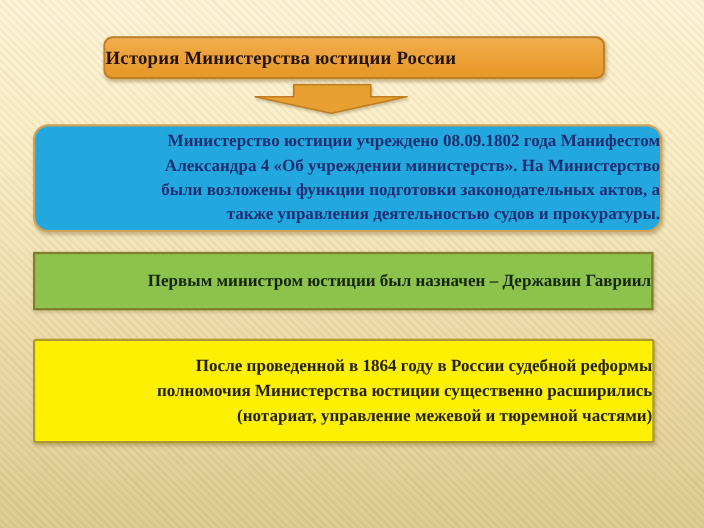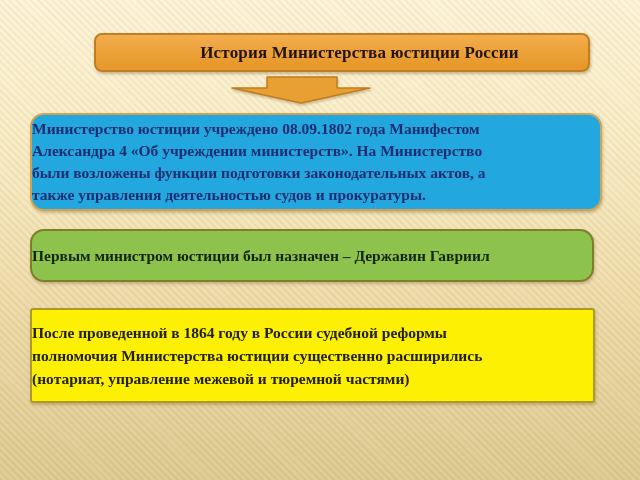--- a/index.html
+++ b/index.html
@@ -15,62 +15,61 @@
       repeating-linear-gradient(45deg,
         rgba(150,110,42,0.07) 0px, rgba(150,110,42,0.07) 2px,
         rgba(255,250,232,0.07) 2px, rgba(255,250,232,0.07) 5px),
       linear-gradient(180deg,
         var(--background_top, #fdf3d8) 0%,
         #f8ecc4 30%, #ecd9a6 65%,
         var(--background_bottom, #dcc88f) 100%);
   }
   .title-box {
     position: absolute;
-    left: 94px; top: 33px; width: 496px; height: 39px;
+    left: 94px; top: 33px; width: 456px; height: 39px;
     box-sizing: border-box;
     background: linear-gradient(180deg, #f3ad4d 0%, var(--title_fill, #e7992b) 85%);
     border: 2px solid var(--title_border, #bf7e21);
     border-radius: 8px;
-    display: flex; align-items: center; justify-content: center;
+    display: flex; align-items: center; justify-content: flex-start;
     box-shadow: 1px 2px 3px rgba(110, 80, 30, 0.35);
-    padding-left: 35px;
   }
   .title-text {
     font-size: 17px; font-weight: bold;
     color: var(--title_text, #23130a);
     letter-spacing: 0.2px;
     white-space: nowrap;
   }
   .arrow {
     position: absolute;
     left: 231px; top: 76px; width: 140px; height: 28px;
     filter: drop-shadow(1px 2px 1px rgba(110, 80, 30, 0.3));
   }
   .info-box {
     position: absolute;
     box-sizing: border-box;
     display: flex; flex-direction: column;
-    align-items: flex-start; justify-content: center;
+    align-items: flex-end; justify-content: center;
     text-align: center;
     font-weight: bold; font-size: 15.5px; line-height: 22px;
     box-shadow: 1px 2px 3px rgba(110, 80, 30, 0.3);
   }
   .info-box .text-line { display: block; white-space: nowrap; }
   .box-established {
     left: 30px; top: 113px; width: 572px; height: 98px;
     background: var(--box1_fill, #22a8de);
     border: 2px solid var(--box1_border, #cfa255);
     border-radius: 14px;
     color: var(--box1_text, #1b2d72);
   }
   .box-first-minister {
     left: 30px; top: 229px; width: 564px; height: 53px;
     background: var(--box2_fill, #8dc24c);
     border: 2px solid var(--box2_border, #7e7e2b);
-    border-radius: 14px;
+    border-radius: 0;
     color: var(--box2_text, #13250a);
   }
   .box-reform {
     left: 30px; top: 308px; width: 565px; height: 95px;
     background: var(--box3_fill, #fdf002);
     border: 2px solid var(--box3_border, #ad9a27);
     border-radius: 3px;
     color: var(--box3_text, #23210c);
     line-height: 23px;
   }

